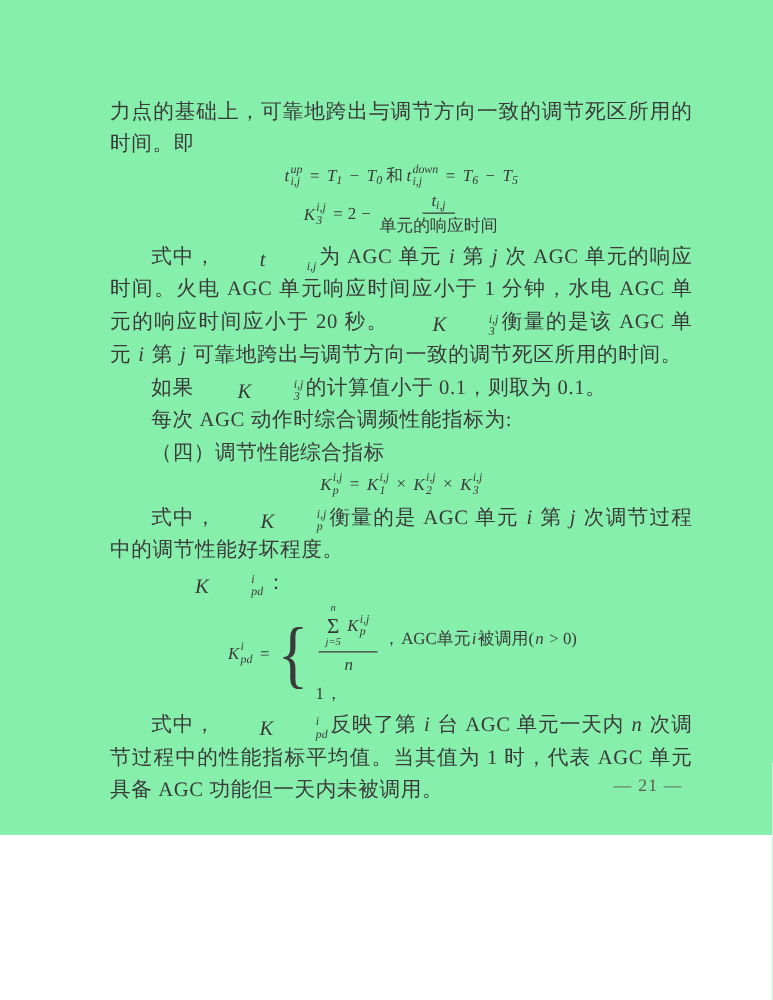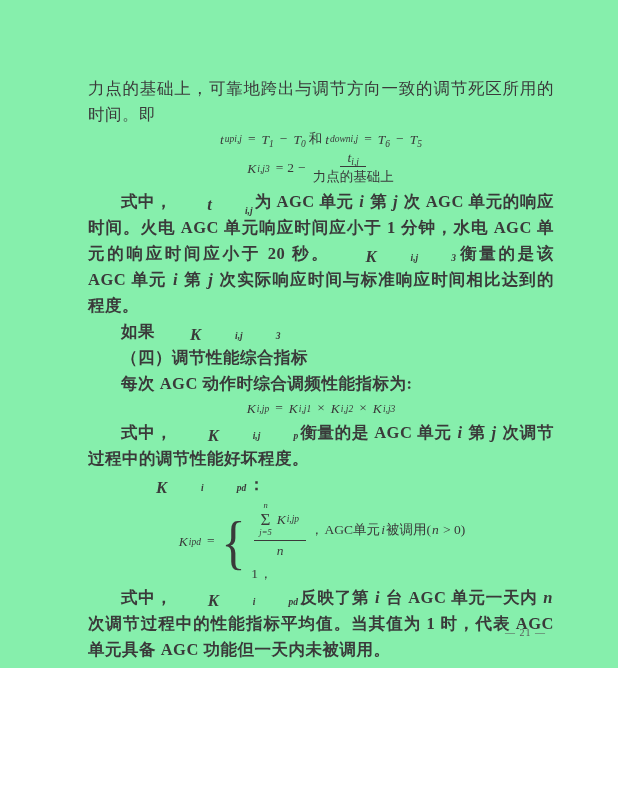--- a/index.html
+++ b/index.html
@@ -13,27 +13,27 @@
   }
   .content{
     position:absolute;
     top:76px;left:88px;width:466px;
     font-size:16.5px;
     line-height:26px;
     text-align:justify;
     letter-spacing:0.5px;
   }
   .content p{margin:0;padding:0;}
-  .content p.indent{text-indent:2em;font-weight:bold;}
+  .content p.indent{text-indent:2em;}
   
   .mv{display:inline-flex;align-items:center;vertical-align:-3px;letter-spacing:0;margin:0 2px;line-height:1;}
   .mb{font-style:italic;}
   .mv sub,.mv sup{font-size:9.5px;font-style:italic;line-height:1;letter-spacing:0;}
   .mv sub{align-self:flex-end;transform:translateY(3px);}
-  .ss{display:inline-flex;justify-content:center;margin-left:1px;font-size:9.5px;line-height:10px;font-style:italic;letter-spacing:0;}
+  .ss{display:inline-flex;flex-direction:column;justify-content:center;margin-left:1px;font-size:9.5px;line-height:10px;font-style:italic;letter-spacing:0;}
   .v{font-style:italic;margin:0 1px;}
   
   .formula{
     display:flex;justify-content:center;align-items:center;
     margin:3px 0;font-size:13.5px;color:#3a3a3a;letter-spacing:0;
     text-indent:0;line-height:1.25;
   }
   .formula .op{margin:0 4px;font-style:normal;}
   .formula .cn{font-style:normal;letter-spacing:0;margin:0 1px;}
   .frac{display:inline-flex;flex-direction:column;align-items:center;margin:0 3px;}
@@ -44,21 +44,21 @@
   .sum .sig{font-size:17px;line-height:1;font-style:normal;}
   .cases{display:inline-flex;align-items:center;}
   .brace{font-size:60px;font-weight:300;line-height:58px;margin-right:4px;transform:scaleX(0.85);}
   .rows{display:inline-flex;flex-direction:column;gap:6px;align-items:flex-start;}
   .row{display:inline-flex;align-items:center;}
   .cond{letter-spacing:0;}
   .cond .v{margin:0 1px;}
   .page-number{
     position:absolute;
     right:72px;bottom:30px;
-    font-size:10px;color:#5a5a5a;letter-spacing:1px;
+    font-size:14px;color:#5a5a5a;letter-spacing:1px;
   }
 </style>
 </head>
 <body>
 
 <div class="page">
   <div class="content">
 
     <p><span>力点的基础上，可靠地跨出与调节方向一致的调节死区所用的时间。即</span></p>
 
@@ -111,43 +111,43 @@
       <span class="op">=</span>
       <span>2</span>
       <span class="op">−</span>
       <span class="frac">
         <span class="num">
             <span class="mv">
               <i class="mb">t</i>
               <sub>i,j</sub>
             </span>
           </span>
-        <span class="den">力点的基础上</span>
+        <span class="den">单元的响应时间</span>
       </span>
     </div>
 
     <p class="indent"><span>式中，</span><span class="mv">
           <i class="mb">t</i>
           <sub>i,j</sub>
         </span><span>为 AGC 单元 </span><i class="v">i</i><span> 第 </span><i class="v">j</i><span> 次 AGC 单元的响应时间。火电 AGC 单元响应时间应小于 1 分钟，水电 AGC 单元的响应时间应小于 20 秒。</span><span class="mv">
           <i class="mb">K</i>
           <span class="ss">
             <span>i,j</span>
             <span>3</span>
           </span>
-        </span><span>衡量的是该 AGC 单元 </span><i class="v">i</i><span> 第 </span><i class="v">j</i><span> 次实际响应时间与标准响应时间相比达到的程度。</span></p>
+        </span><span>衡量的是该 AGC 单元 </span><i class="v">i</i><span> 第 </span><i class="v">j</i><span> 可靠地跨出与调节方向一致的调节死区所用的时间。</span></p>
     <p class="indent"><span>如果</span><span class="mv">
           <i class="mb">K</i>
           <span class="ss">
             <span>i,j</span>
             <span>3</span>
           </span>
-        </span></p>
+        </span><span>的计算值小于 0.1，则取为 0.1。</span></p>
+    <p class="indent"><span>每次 AGC 动作时综合调频性能指标为:</span></p>
     <p class="indent"><span>（四）调节性能综合指标</span></p>
-    <p class="indent"><span>每次 AGC 动作时综合调频性能指标为:</span></p>
 
     <div class="formula">
       <span class="mv">
           <i class="mb">K</i>
           <span class="ss">
             <span>i,j</span>
             <span>p</span>
           </span>
         </span>
       <span class="op">=</span>

